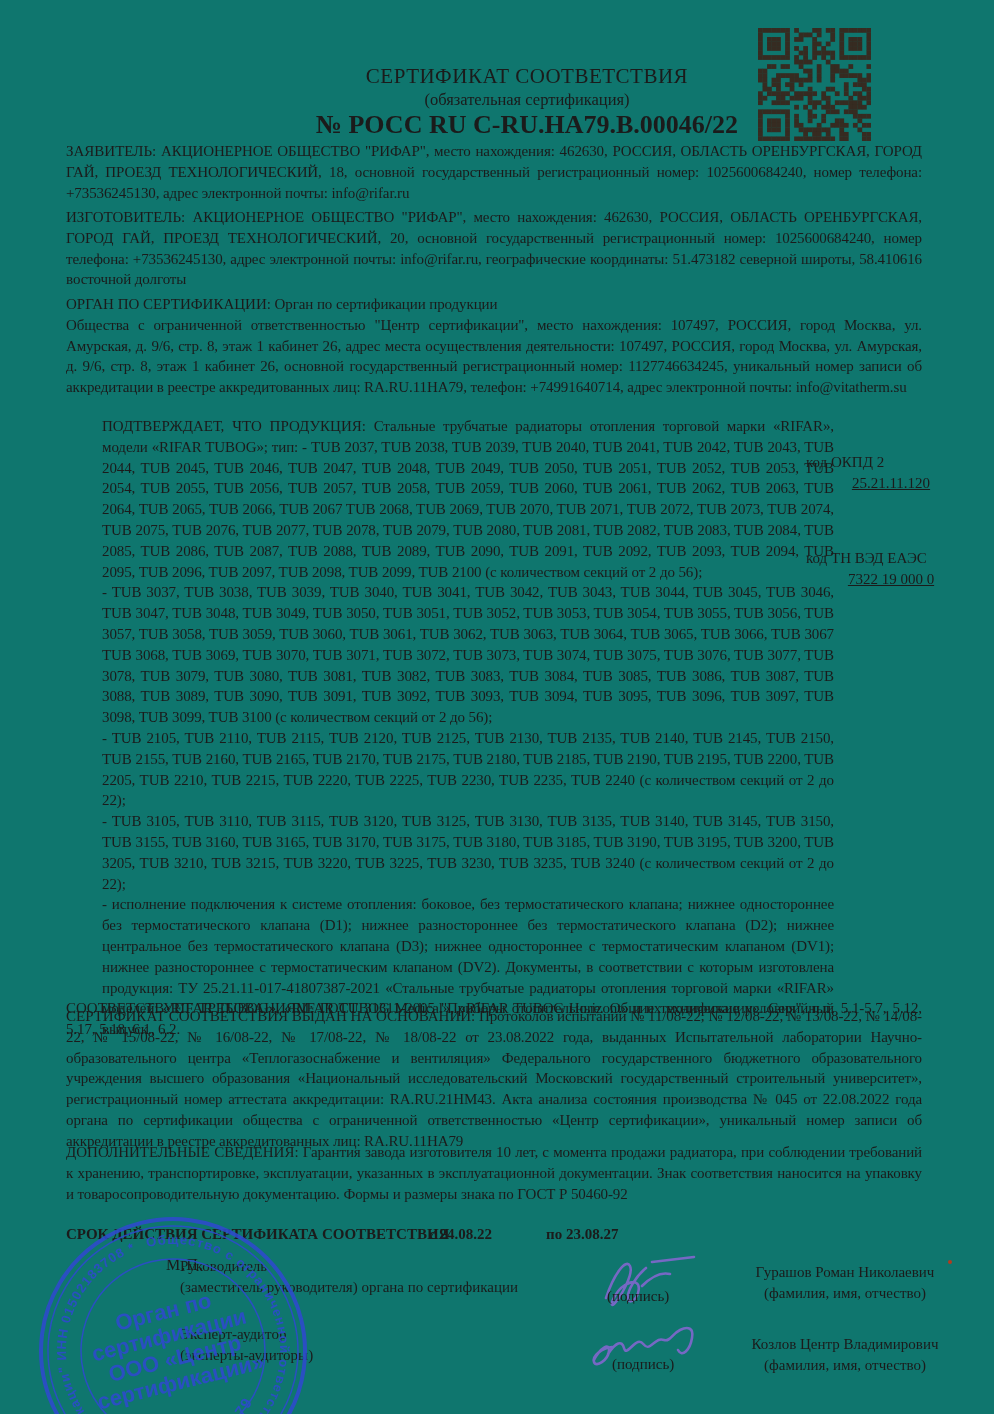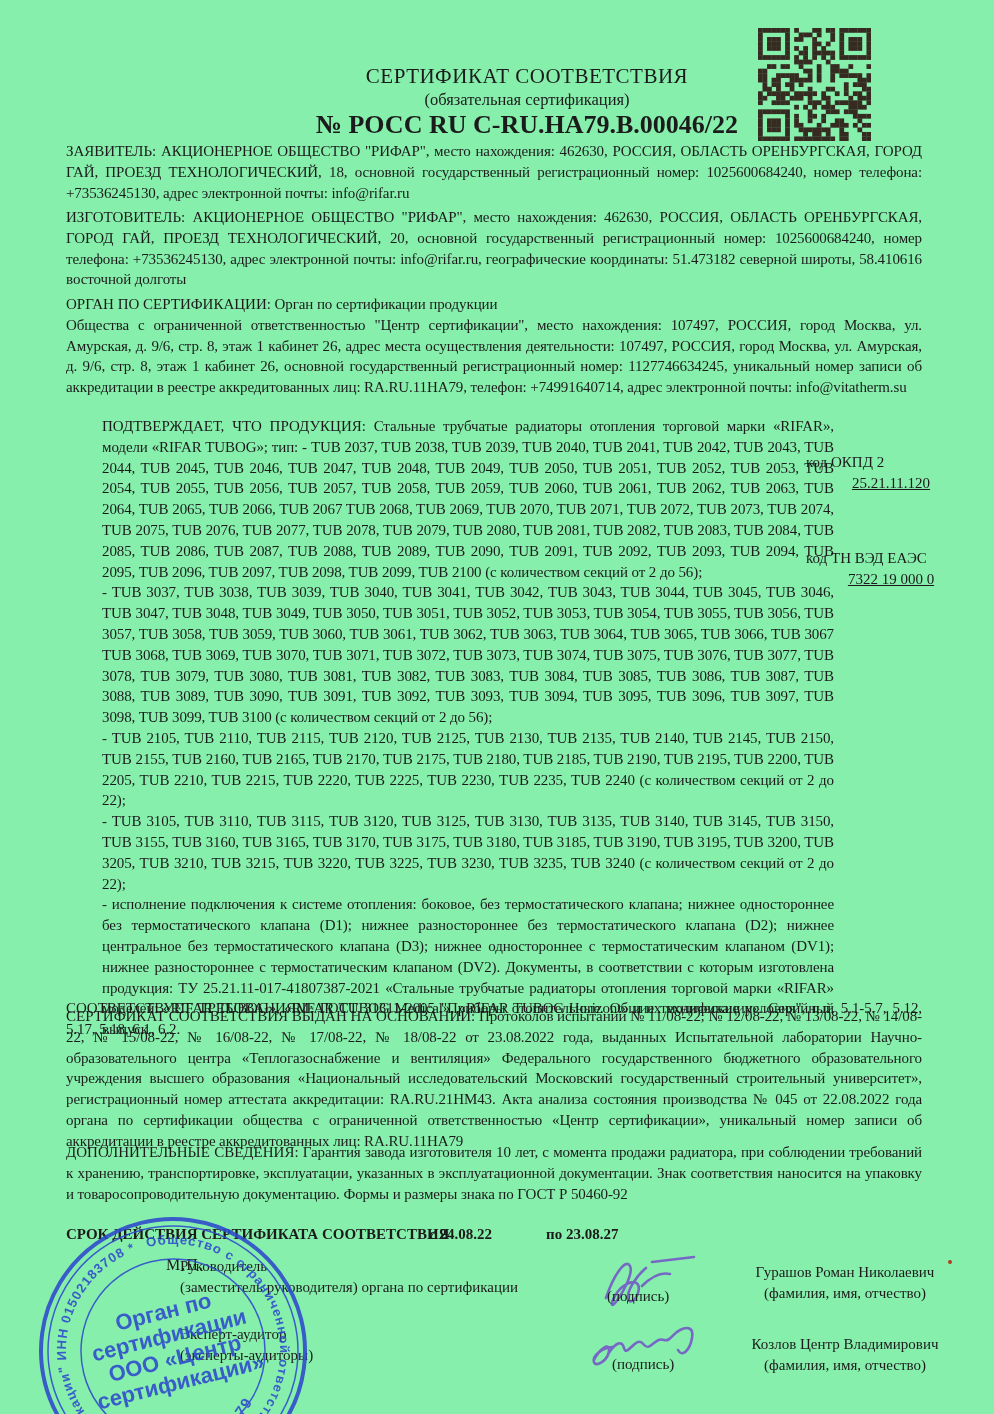--- a/index.html
+++ b/index.html
@@ -8,21 +8,21 @@
     --sig:#7668c4;
     --qr:#362b21;
   }
   html,body{margin:0;padding:0;}
   body{
     width:994px;height:1414px;
     background:#ffffff;
     font-family:"Liberation Serif","DejaVu Serif",serif;
     color:var(--ink);
   }
-  .page{position:relative;width:994px;height:1414px;overflow:hidden;background:#86efac;}
+  .page{position:relative;width:994px;height:1414px;overflow:hidden;background:#0f766e;}
   .hdr{position:absolute;left:60px;width:934px;text-align:center;}
   .title{top:64px;font-size:21px;letter-spacing:.5px;}
   .subtitle{top:90px;font-size:16.5px;text-align:center;}
   .number{top:110px;font-size:26px;font-weight:bold;}
   .para{
     position:absolute;left:66px;width:856px;
     font-size:15px;line-height:20.8px;text-align:justify;
     letter-spacing:-0.1px;
   }
   .product{width:732px;margin-left:36px;}

